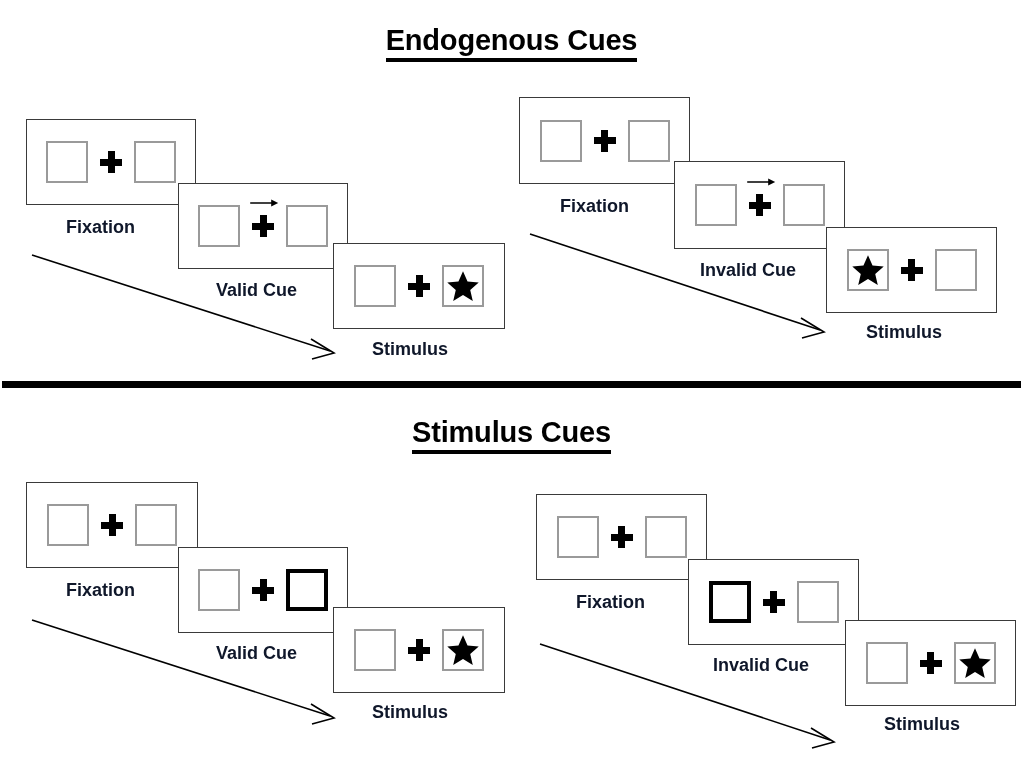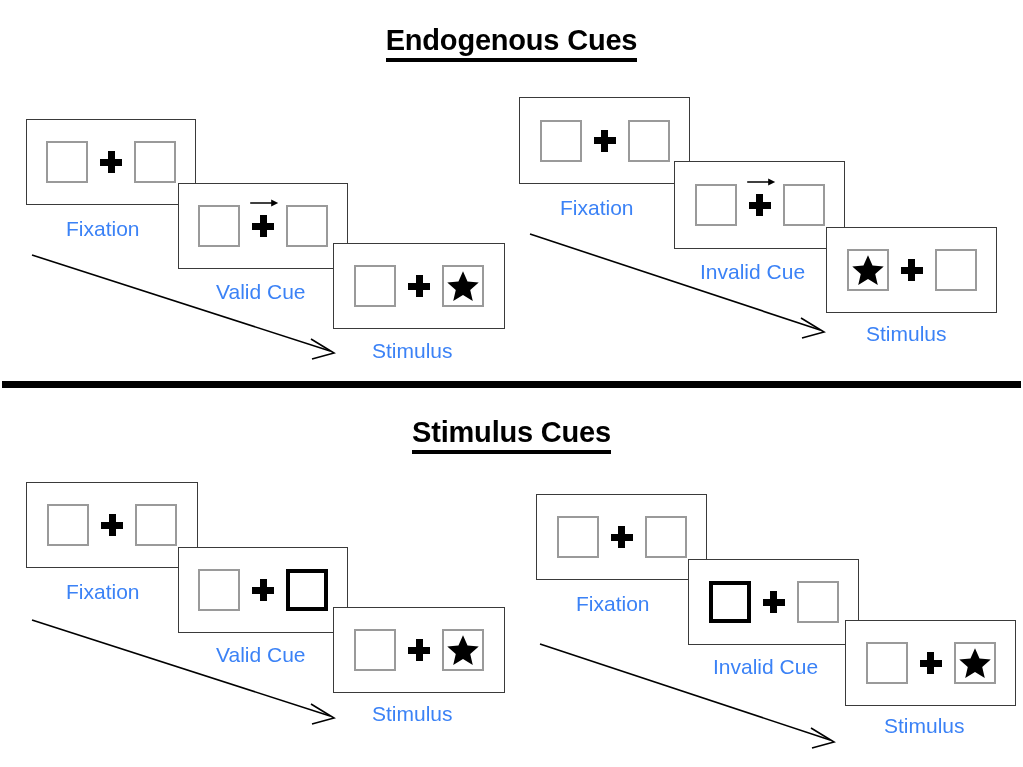--- a/index.html
+++ b/index.html
@@ -100,23 +100,23 @@
     width: 30px;
     height: 10px;
   }
   .star {
     display: block;
     width: 34px;
     height: 34px;
   }
   .panel-label {
     position: absolute;
-    font-weight: normal;
-    font-size: 21px;
-    color: #3b82f6;
+    font-weight: bold;
+    font-size: 18px;
+    color: #0f172a;
     white-space: nowrap;
     z-index: 6;
   }
   .flow-arrow {
     position: absolute;
     z-index: 1;
   }
 </style>
 </head>
 <body>

